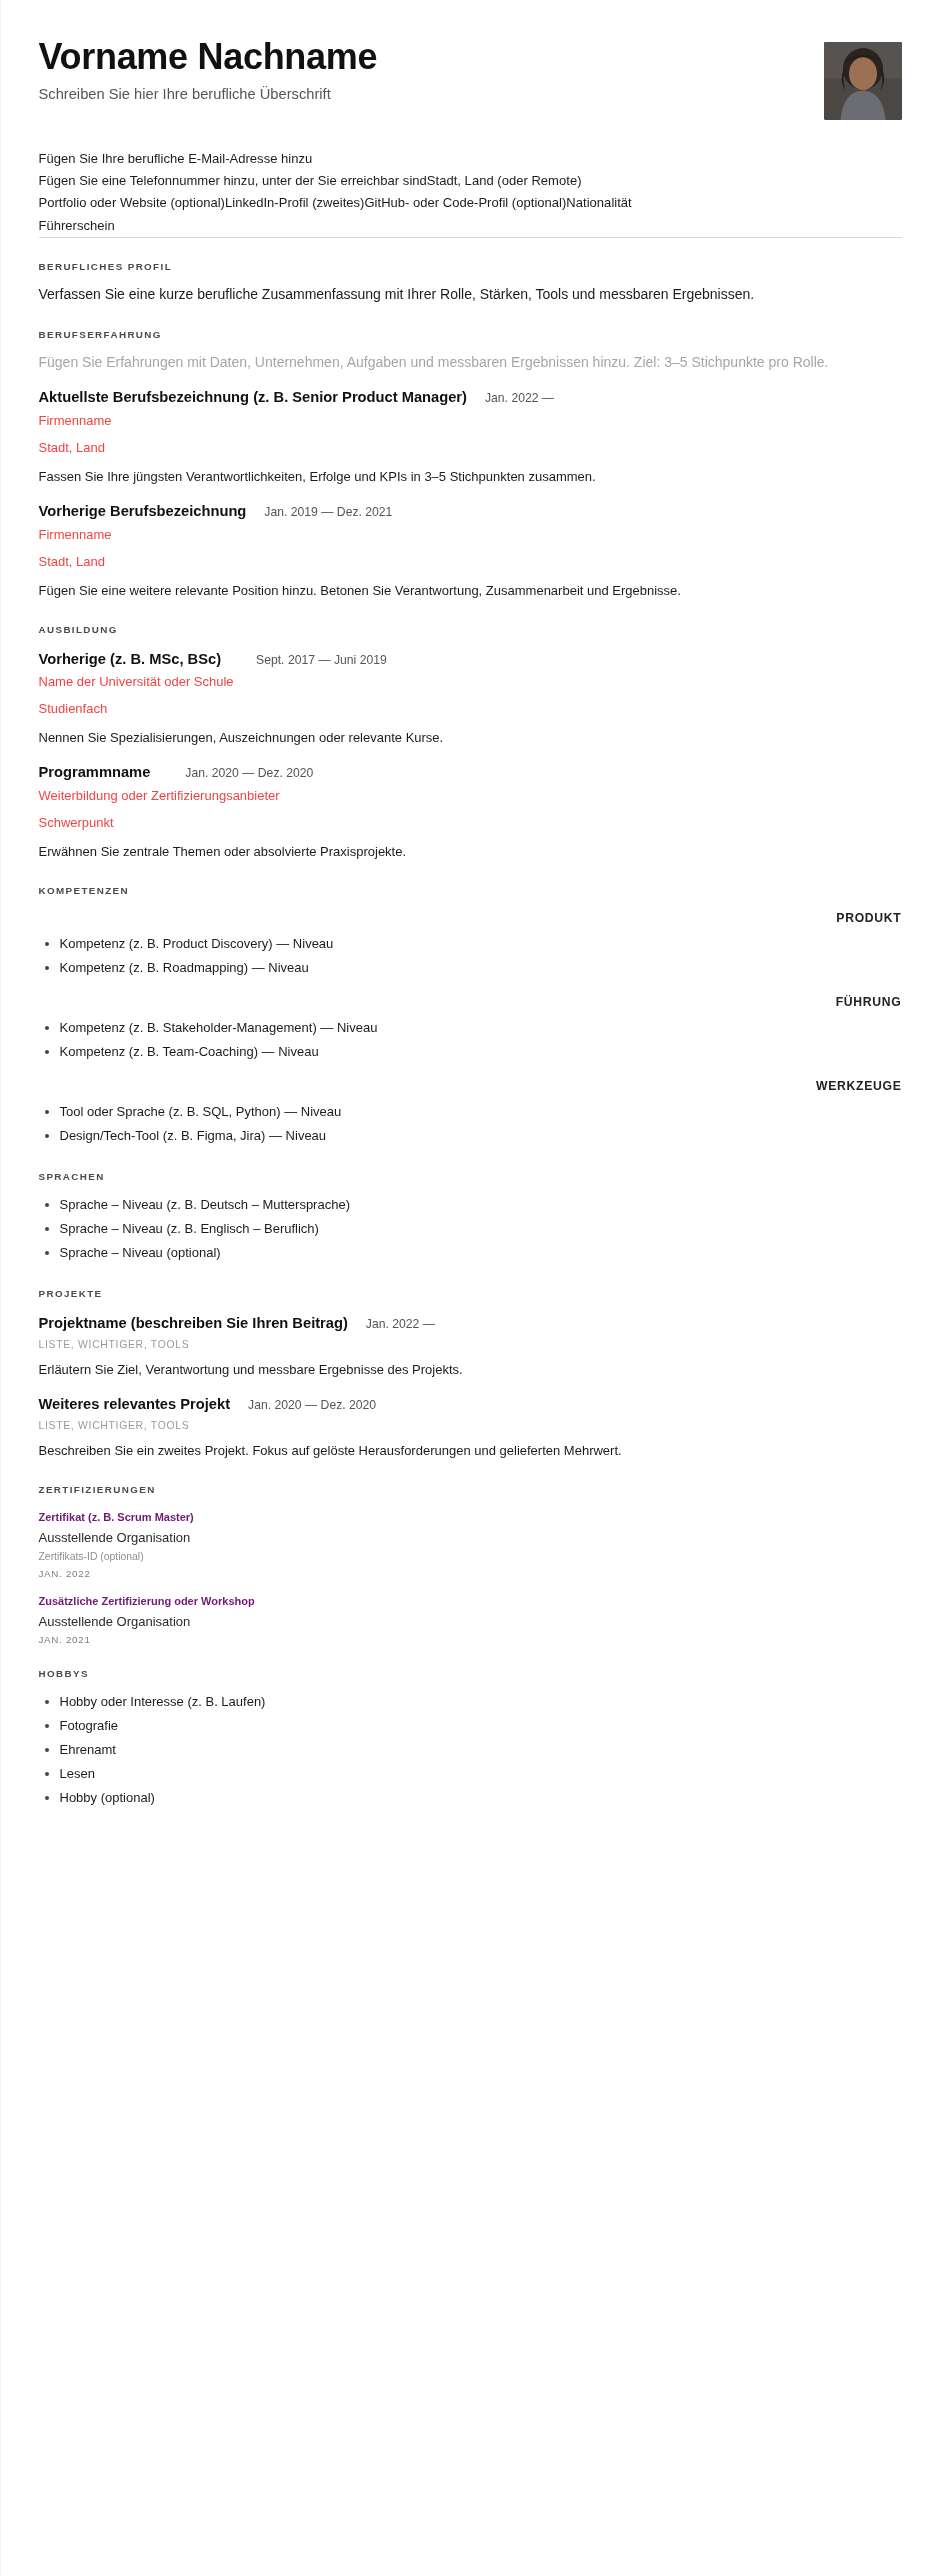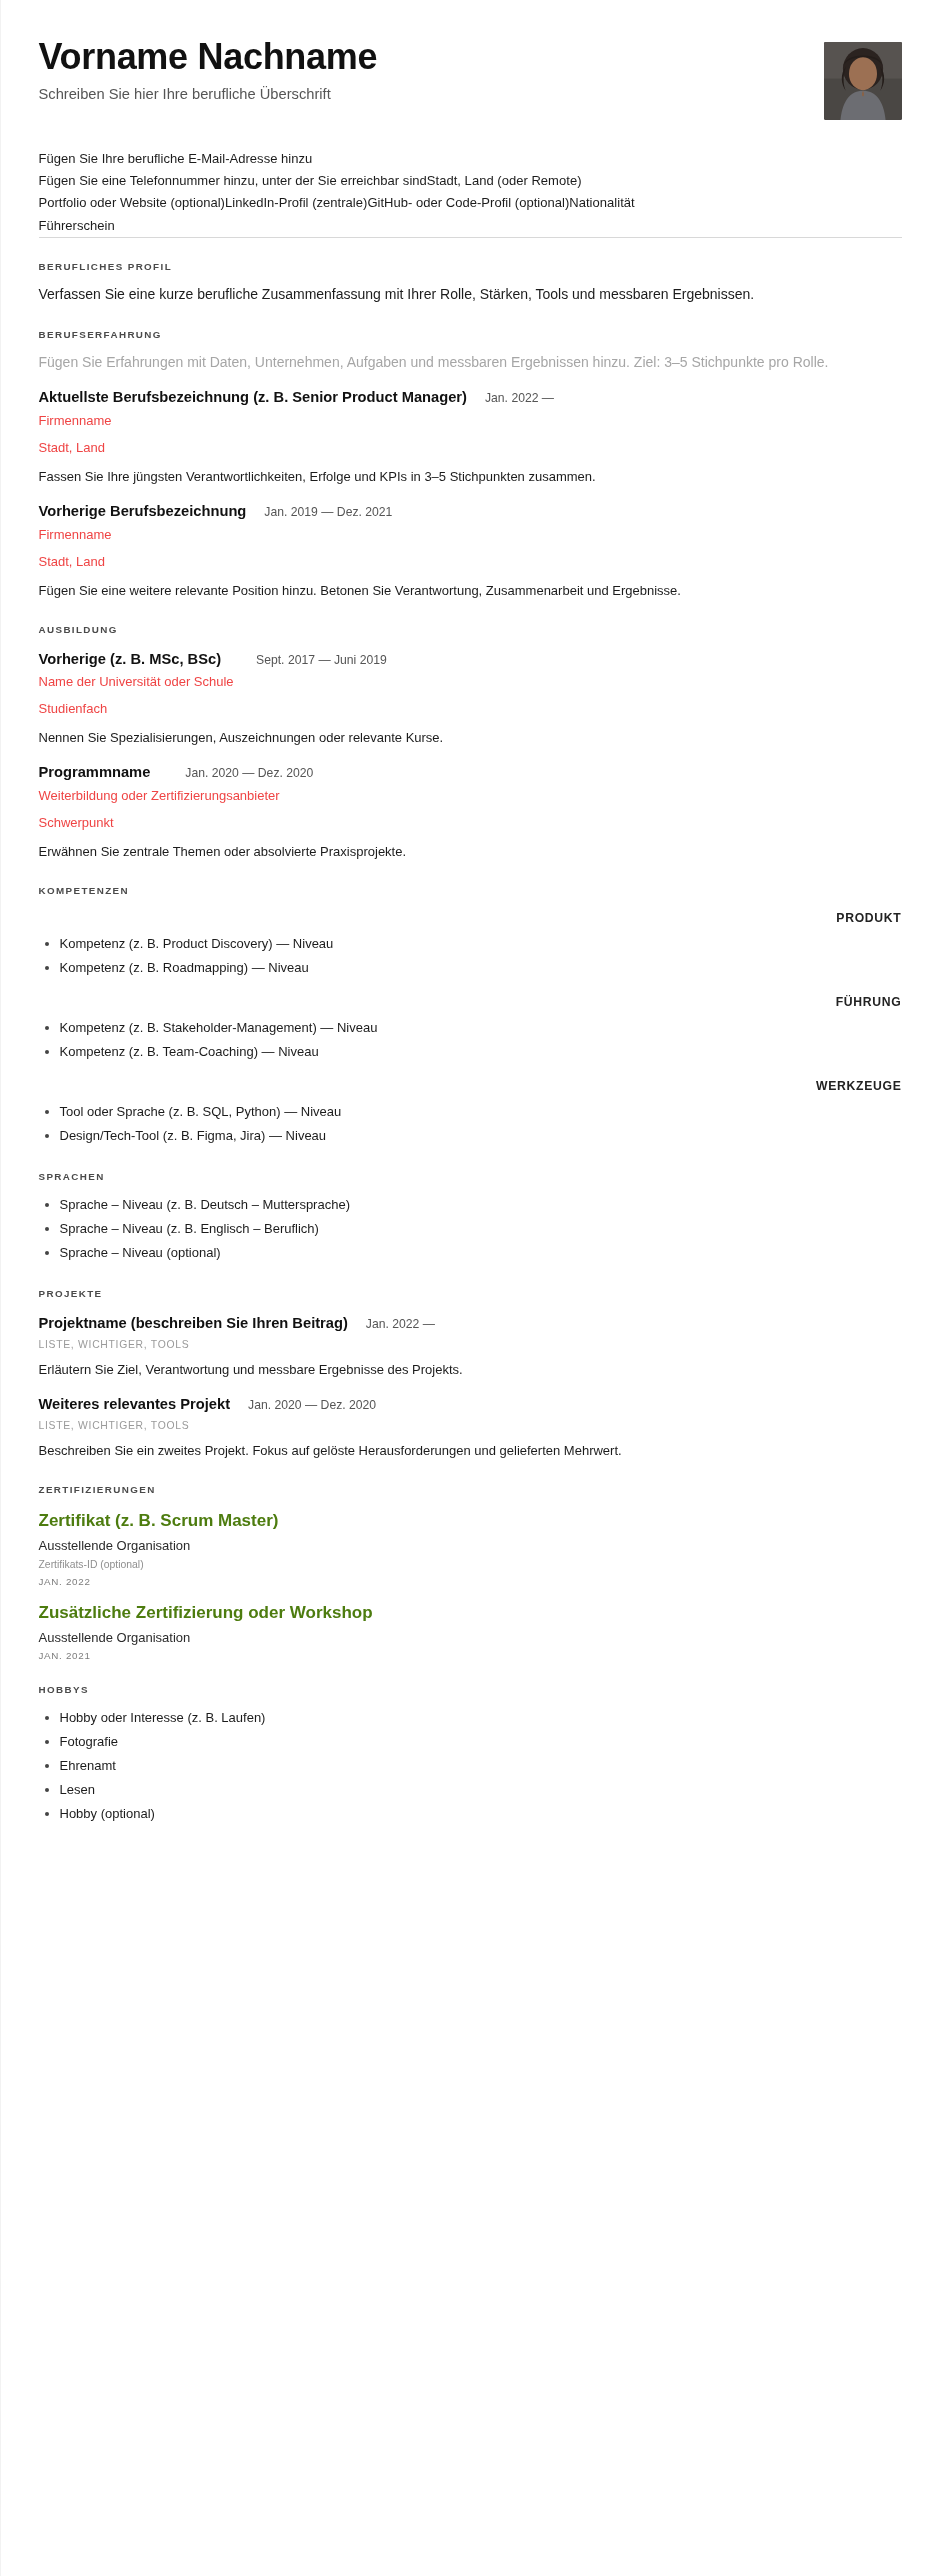--- a/index.html
+++ b/index.html
@@ -151,23 +151,23 @@
   }
   ul.bullets li {
     font-size: 13px;
     line-height: 1.85;
     color: #1c1c1c;
   }
   ul.bullets li::marker { color: #444; }
 
   .cert-block { margin-top: 16px; }
   .cert-title {
-    font-size: 17px;
-    font-weight: bold;
-    color: #4d7c0f;
+    font-size: 11px;
+    font-weight: bold;
+    color: #701a75;
   }
   .cert-org {
     font-size: 13px;
     color: #2b2b2b;
     margin-top: 6.7px;
   }
   .cert-id {
     font-size: 10.4px;
     color: #8f8f8f;
     margin-top: 6.7px;
@@ -202,21 +202,21 @@
           <path d="M92 40 C98 58 96 72 92 80 C100 70 102 52 92 40 Z" fill="#241d1a"></path>
           <path d="M64 80 C44 80 30 96 27 128 L101 128 C98 96 84 80 64 80 Z" fill="#6c6d72"></path>
           <path d="M64 80 C58 92 70 92 64 80 Z" fill="#8a6246"></path>
         </svg>
       </div>
     </div>
 
     <div class="contact">
       <div class="contact-line">Fügen Sie Ihre berufliche E-Mail-Adresse hinzu</div>
       <div class="contact-line"><span class="seg">Fügen Sie eine Telefonnummer hinzu, unter der Sie erreichbar sind</span><span class="seg">Stadt, Land (oder Remote)</span></div>
-      <div class="contact-line"><span class="seg">Portfolio oder Website (optional)</span><span class="seg">LinkedIn-Profil (zentrale)</span><span class="seg">GitHub- oder Code-Profil (optional)</span><span class="seg">Nationalität</span></div>
+      <div class="contact-line"><span class="seg">Portfolio oder Website (optional)</span><span class="seg">LinkedIn-Profil (zweites)</span><span class="seg">GitHub- oder Code-Profil (optional)</span><span class="seg">Nationalität</span></div>
       <div class="contact-line">Führerschein</div>
     </div>
 
     <div class="section">
       <div class="section-title">Berufliches Profil</div>
       <div class="body-text">Verfassen Sie eine kurze berufliche Zusammenfassung mit Ihrer Rolle, Stärken, Tools und messbaren Ergebnissen.</div>
     </div>
 
     <div class="section">
       <div class="section-title">Berufserfahrung</div>

